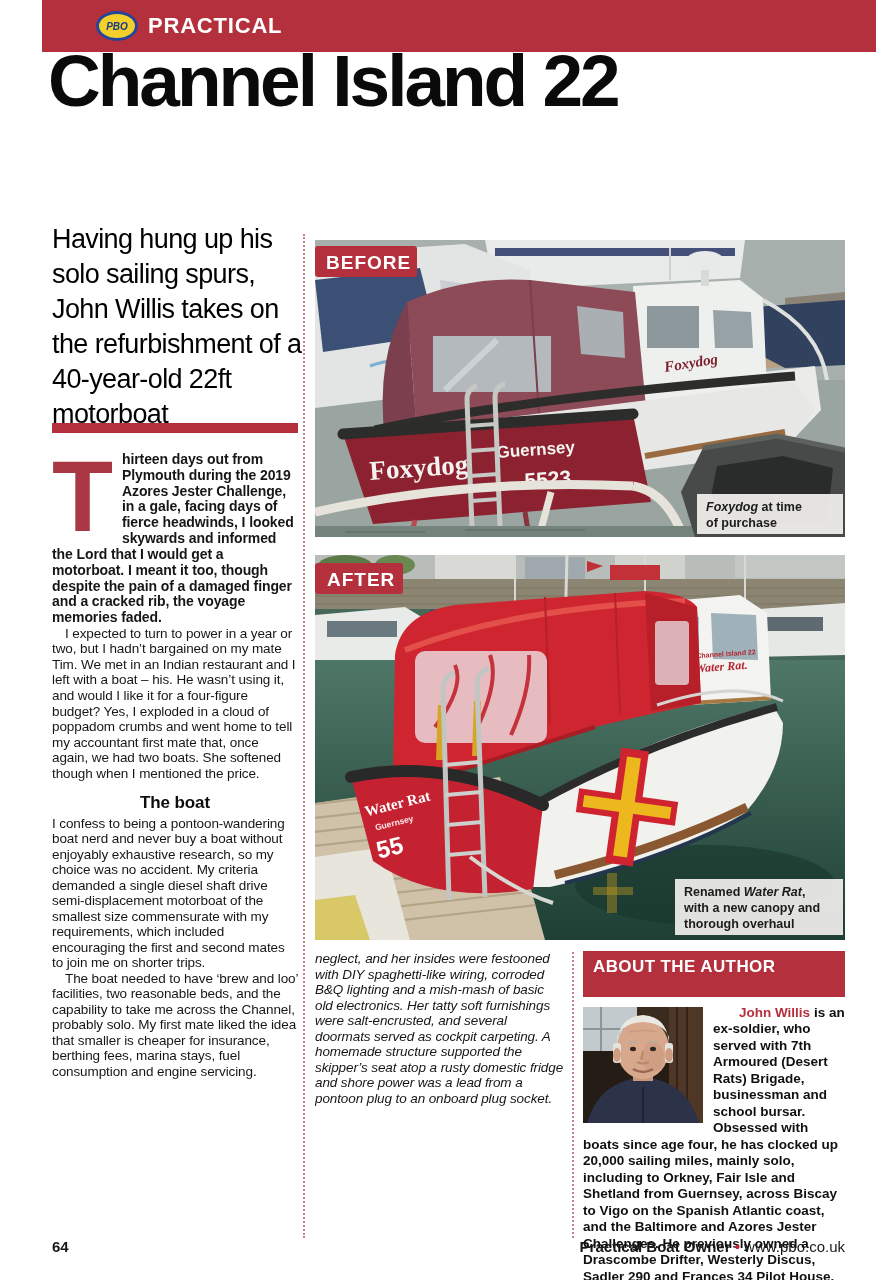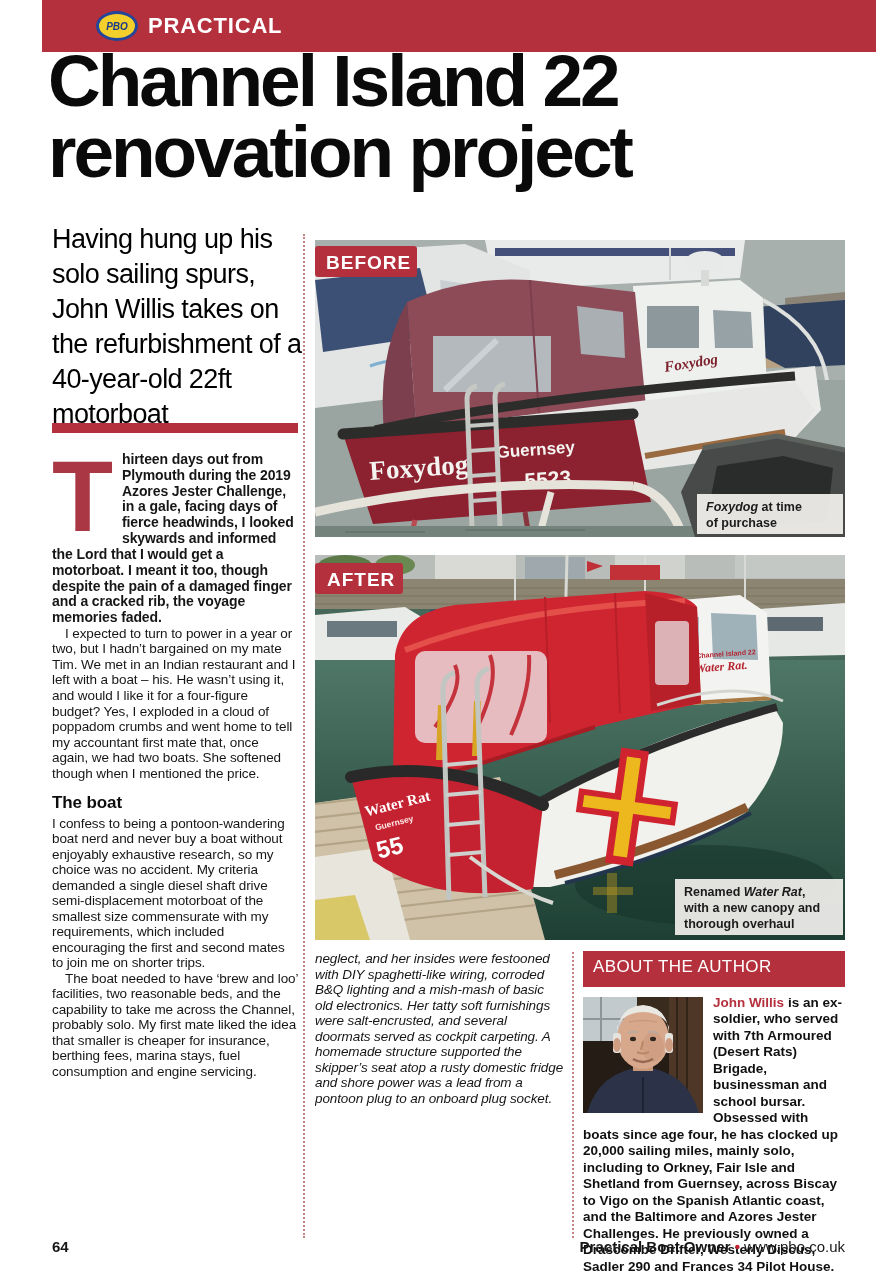--- a/index.html
+++ b/index.html
@@ -26,34 +26,34 @@
   
   .col-left{position:absolute;left:52px;top:452px;width:246px;height:792px;overflow:hidden;
             font-size:13.5px;line-height:1.15;letter-spacing:-0.1px;}
   .col-mid{position:absolute;left:315px;top:951px;width:250px;height:292px;overflow:hidden;
            font-size:13.5px;line-height:1.15;letter-spacing:-0.1px;font-style:italic;}
   .para{margin:0;}
   .indent{text-indent:13px;}
   .intro{font-weight:bold;font-size:14px;line-height:1.13;}
   .dropcap{float:left;color:#a93744;font-size:100px;line-height:0.78;font-weight:bold;
            margin:5px 9px 0 0;}
-  .section-head{margin:12px 0 3px 0;font-size:17px;font-weight:bold;color:#0d0d0d;}
+  .section-head{margin:12px 0 3px 0;font-size:17px;font-weight:bold;color:#0d0d0d;text-align:center;}
   .ital{font-style:italic;}
   
   .photo{position:absolute;margin:0;}
   .photo-before{left:315px;top:240px;width:530px;height:297px;}
   .photo-after{left:315px;top:555px;width:530px;height:385px;}
   .photo svg{display:block;}
   
   .author-box{position:absolute;left:583px;top:951px;width:262px;}
-  .author-head{background:#b5303d;color:#fff;font-weight:normal;font-size:17px;
-               letter-spacing:0.4px;padding:6px 0 10px 10px;}
+  .author-head{background:#b5303d;color:#fff;font-weight:bold;font-size:17px;
+               letter-spacing:0.4px;padding:6px 0 20px 10px;}
   .author-body{margin-top:8px;font-size:13.5px;line-height:1.22;font-weight:bold;color:#101010;}
   .author-photo{float:left;width:120px;height:116px;margin:2px 10px 3px 0;}
-  .author-name{color:#b5303d;font-weight:bold;}
+  .author-name{color:#b5303d;font-weight:bold;margin-left:26px;}
   
   .footer-left{position:absolute;left:52px;top:1238px;font-size:15px;font-weight:bold;}
   .footer-right{position:absolute;right:31px;top:1238px;font-size:15px;}
   .footer-right .mag{font-weight:bold;text-align:center;}
   .footer-right .dot{color:#c42230;font-weight:bold;}
   
   text{font-family:"Liberation Sans",sans-serif;}
   .badge-text{font-weight:bold;font-size:19px;fill:#ffffff;letter-spacing:1px;}
   .cap{font-weight:bold;font-size:12.5px;fill:#1b1b1b;}
   .serif{font-family:"Liberation Serif",serif;}
@@ -65,21 +65,20 @@
 
   <header class="topbar">
     <div class="pbo-logo">
       <span>PBO</span>
     </div>
     <div class="section-label">PRACTICAL</div>
   </header>
 
   <h1 class="title">
     <span>Channel Island 22</span>
-    <span>renovation project</span>
   </h1>
 
   <p class="standfirst">Having hung up his solo sailing spurs, John Willis takes on the refurbishment of a 40-year-old 22ft motorboat</p>
   <div class="standfirst-rule"></div>
   <div class="dotted-rule rule-a"></div>
   <div class="dotted-rule rule-b"></div>
 
   <div class="col-left">
     <p class="para intro">
       <span class="dropcap">T</span><span>hirteen days out from Plymouth during the 2019 Azores Jester Challenge, in a gale, facing days of fierce headwinds, I looked skywards and informed the Lord that I would get a motorboat. I meant it too, though despite the pain of a damaged finger and a cracked rib, the voyage memories faded.</span>

